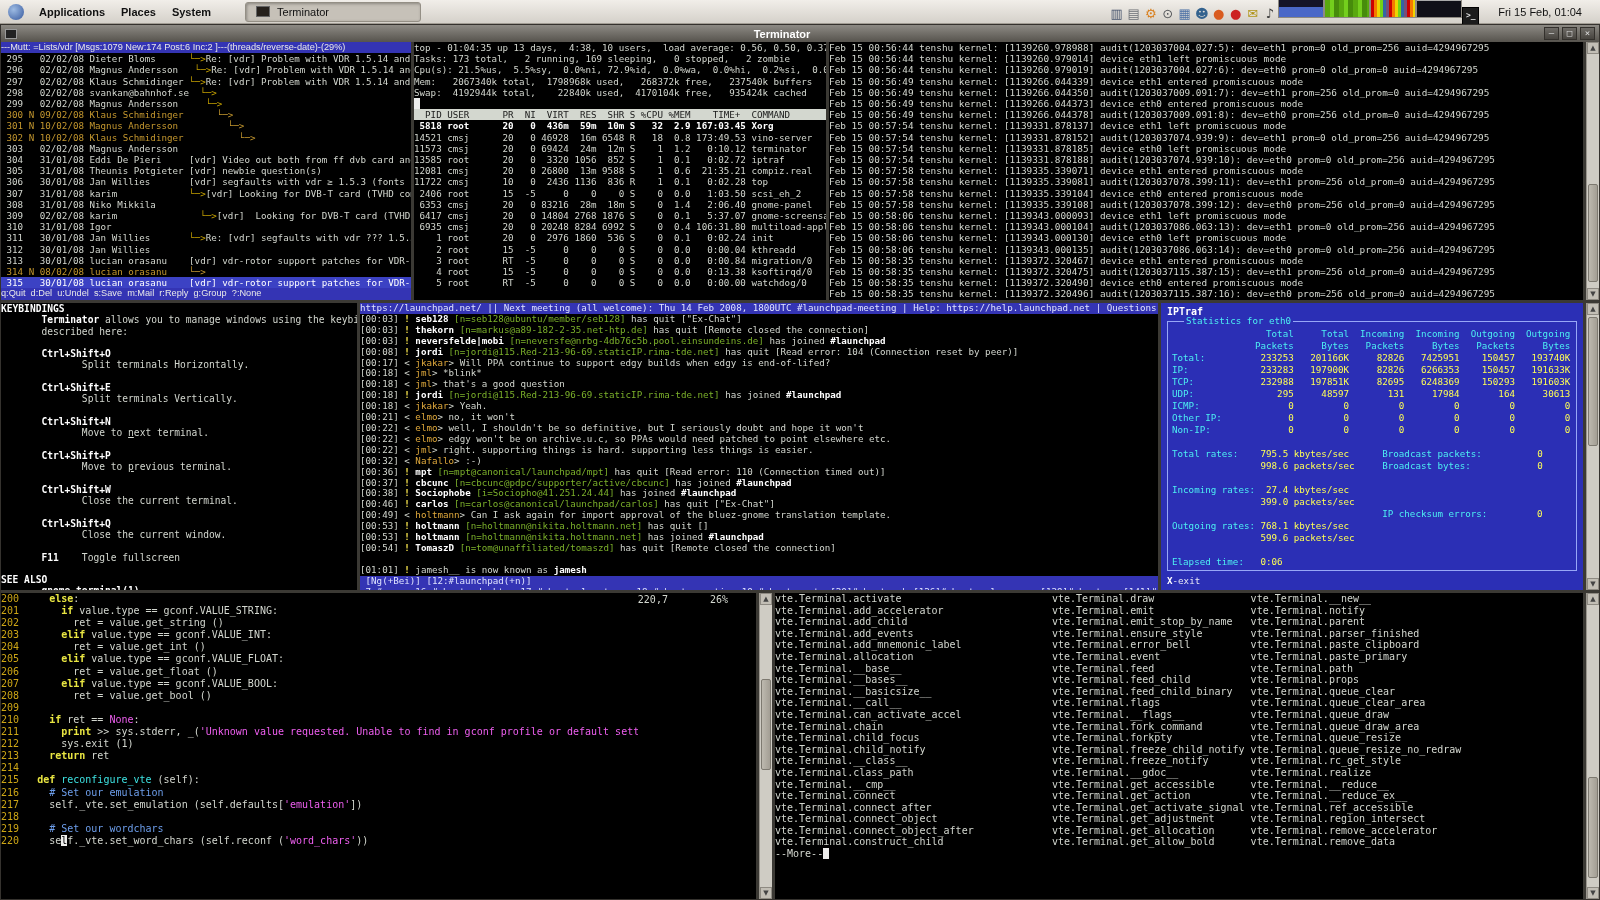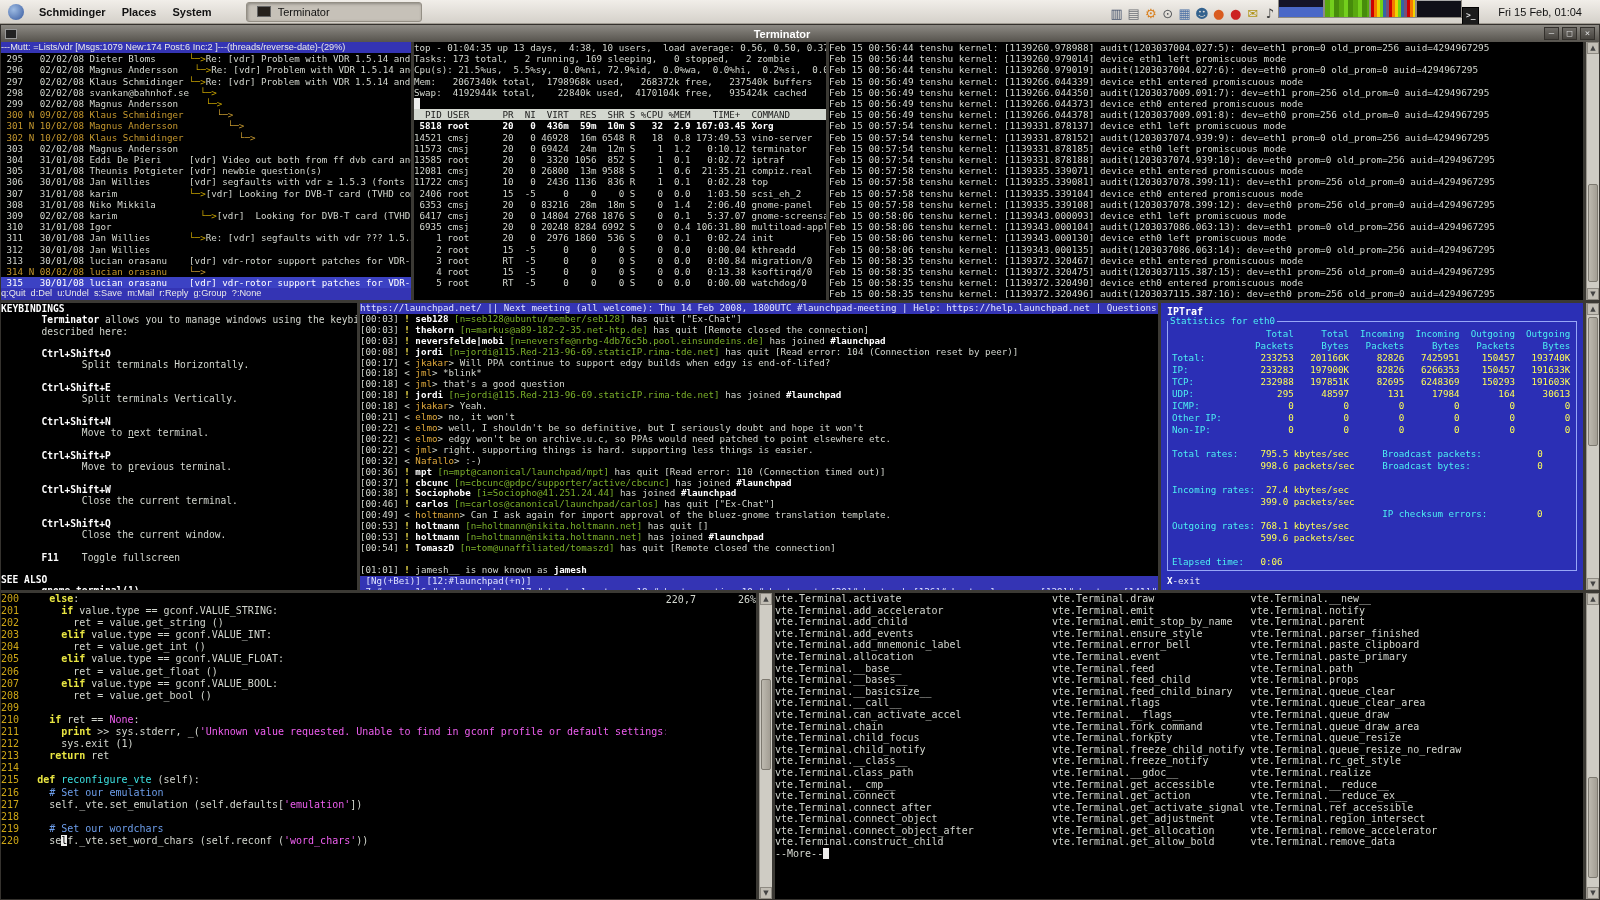--- a/index.html
+++ b/index.html
@@ -74,40 +74,40 @@
 .iy{color:#ffff55}
 .kw{color:#e9e642;font-weight:bold}
 .st{color:#ef5ff0;font-weight:normal}
 .com{color:#6d9eeb}
 .fn{color:#3de2e2}
 .ln{color:#cda616}
 
 
 .ip-title{font:bold 10px "DejaVu Sans Mono",monospace;color:#fff;margin:1px 0 3px 2px}
 .ip-box{border:1px solid #97a7f7;position:relative;padding:6px 4px 2px 4px;margin:4px 2px 0 2px}
-.ip-box-title{position:absolute;top:-7px;left:0;background:#2b2fb5;color:#4deff2;font:9.2px "DejaVu Sans Mono",monospace;padding:0 2px}
+.ip-box-title{position:absolute;top:-7px;left:16px;background:#2b2fb5;color:#4deff2;font:9.2px "DejaVu Sans Mono",monospace;padding:0 2px}
 .ip-footer{font:9.2px "DejaVu Sans Mono",monospace;color:#e8e8f5;margin:4px 0 4px 2px}
 
 
-.vim-status{height:13px;display:flex;justify-content:flex-end;gap:42px;padding-right:0;font:10px/13px "DejaVu Sans Mono",monospace;color:#d3d7cf}
+.vim-status{height:13px;display:flex;justify-content:flex-end;gap:42px;padding-right:28px;font:10px/13px "DejaVu Sans Mono",monospace;color:#d3d7cf}
 
 
 .vscroll{position:relative;background:#cfccc4;width:13px;flex:none;border-left:1px solid #9a968e}
 .vs-btn{height:12px;background:#c2beb5;border:1px solid #8e8a82;font:7px/10px "DejaVu Sans",sans-serif;text-align:center;color:#444}
 .vs-btn.bottom{position:absolute;bottom:0;left:0;right:0}
 .vs-thumb{position:absolute;left:1px;right:1px;background:linear-gradient(90deg,#bdb9af,#a39e94);border:1px solid #7d7970;border-radius:2px}
 </style>
 </head>
 <body>
 
 <div class="screen">
 
   <div class="gnome-panel">
     <span class="panel-logo"></span>
-    <span class="panel-menu">Schmidinger</span>
+    <span class="panel-menu">Applications</span>
     <span class="panel-menu">Places</span>
     <span class="panel-menu">System</span>
     <button class="wl-btn">
       <span class="wl-icon"></span>
       <span>Terminator</span>
     </button>
     <div class="panel-right">
       <span id="tray"><span class="tray-icon" style="color: rgb(68, 82, 107);">▥</span><span class="tray-icon" style="color: rgb(107, 111, 117);">▤</span><span class="tray-icon" style="color: rgb(217, 128, 31);">⚙</span><span class="tray-icon" style="color: rgb(85, 87, 90);">⊙</span><span class="tray-icon" style="color: rgb(74, 111, 165);">▦</span><span class="tray-icon" style="color: rgb(51, 98, 142);">☻</span><span class="tray-icon" style="color: rgb(217, 91, 31);">●</span><span class="tray-icon" style="color: rgb(204, 34, 34);">●</span><span class="tray-icon" style="color: rgb(176, 148, 23);">✉</span><span class="tray-icon" style="color: rgb(58, 58, 58);">♪</span><span class="tray-graph g-cpu"></span><span class="tray-graph g-mem"></span><span class="tray-graph g-net"></span><span class="tray-graph g-swap"></span><span class="tray-icon tray-box" style="color: rgb(221, 221, 221);">&gt;_</span></span>
       <span class="panel-clock">Fri 15 Feb, 01:04</span>
     </div>

